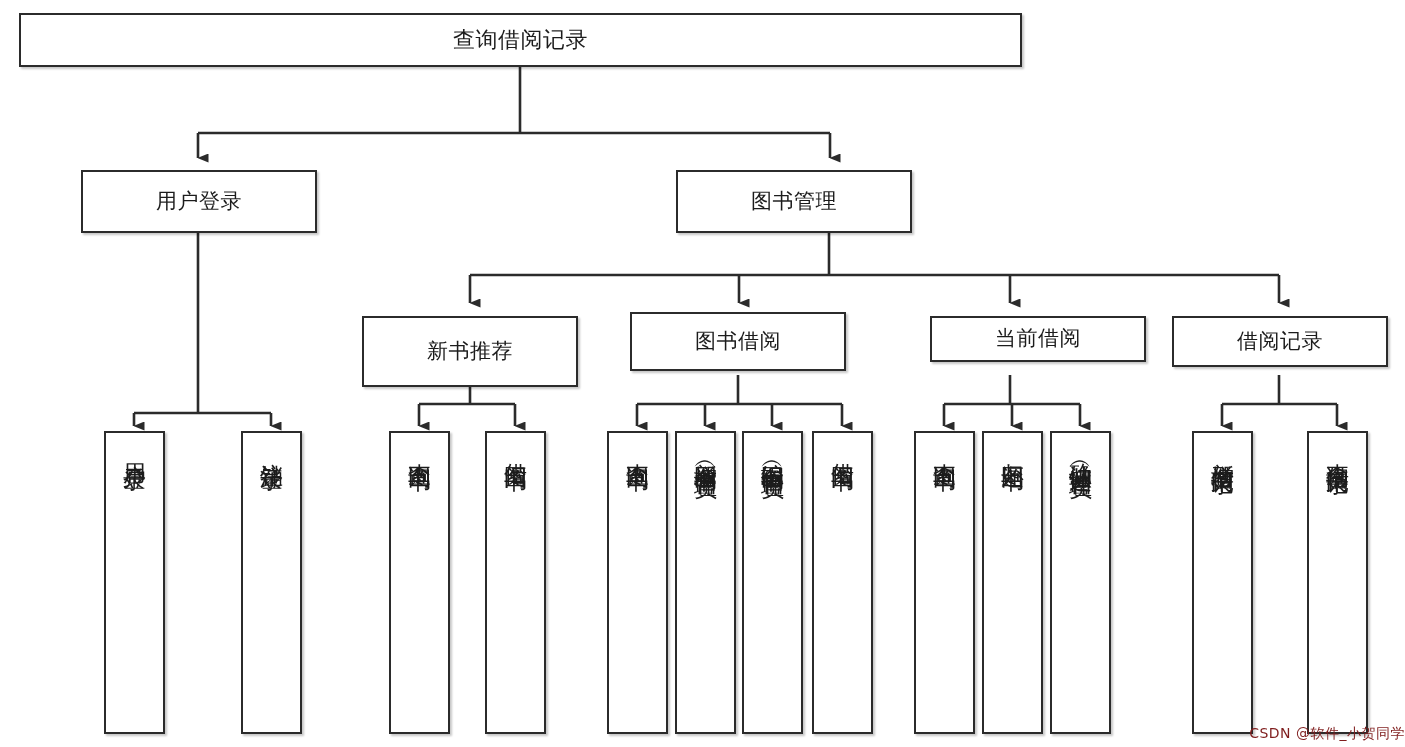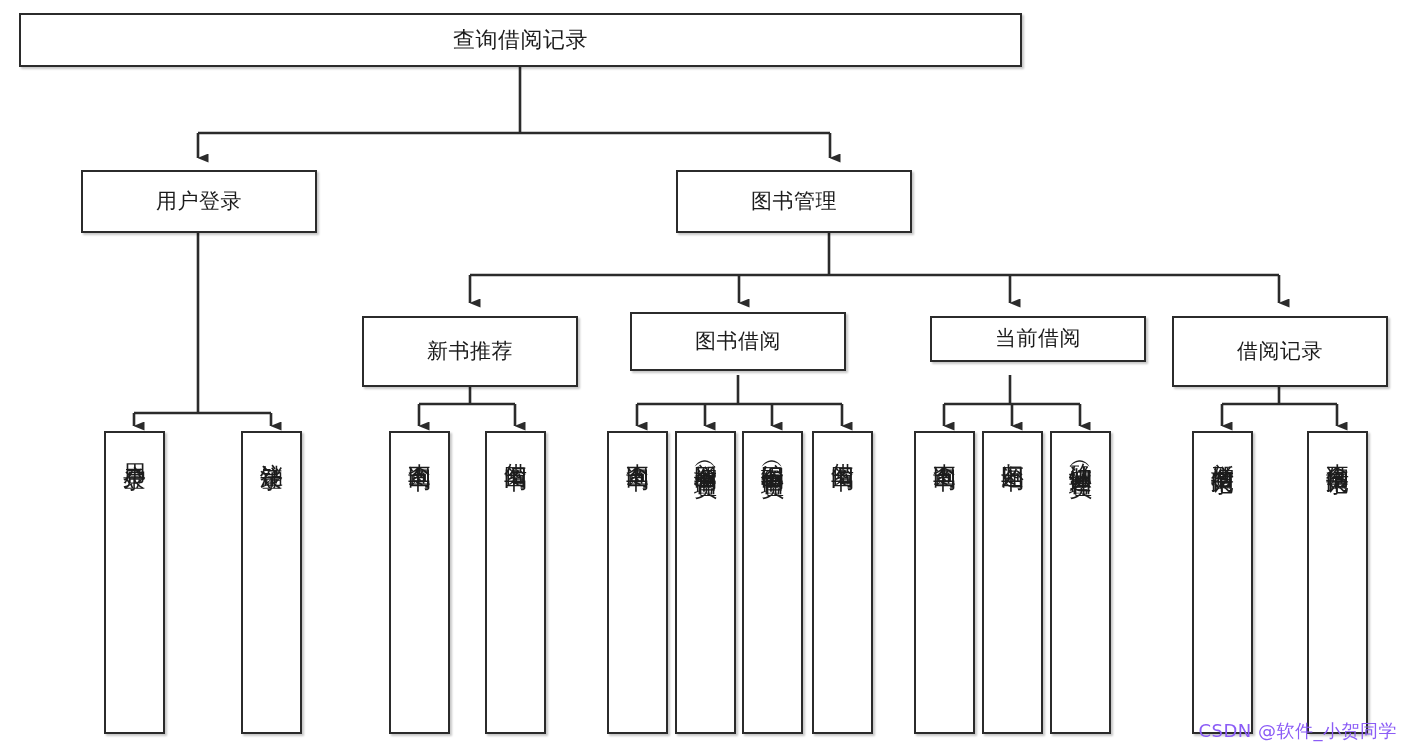--- a/index.html
+++ b/index.html
@@ -52,24 +52,24 @@
   .node.v .label {
     writing-mode: vertical-rl;
     text-orientation: upright;
     font-size: 23px;
     line-height: 1.18;
     letter-spacing: 2px;
     white-space: nowrap;
   }
   #watermark {
     position: absolute;
-    right: 8px;
+    right: 0;
     bottom: 4px;
-    font-size: 18px;
-    color: #8b5cf6;
+    font-size: 14px;
+    color: #7f1d1d;
     letter-spacing: 0.5px;
     white-space: nowrap;
     pointer-events: none;
   }
 </style>
 </head>
 <body>
 
 <div id="canvas">
 
@@ -136,21 +136,21 @@
 
   <div class="node h" style="left:362px; top:316px; width:216px; height:71px;">
     <span class="label">新书推荐</span>
   </div>
   <div class="node h" style="left:630px; top:312px; width:216px; height:59px;">
     <span class="label">图书借阅</span>
   </div>
   <div class="node h" style="left:902px; top:316px; width:216px; height:46px;margin-left:28px;">
     <span class="label">当前借阅</span>
   </div>
-  <div class="node h" style="left:1172px; top:316px; width:216px; height:71px;">
+  <div class="node h" style="left:1172px; top:316px; width:216px; height:51px;">
     <span class="label">借阅记录</span>
   </div>
 
   <div class="node v" style="left:104px; top:431px; width:61px; height:303px;">
     <span class="label">用户登录</span>
   </div>
   <div class="node v" style="left:241px; top:431px; width:61px; height:303px;">
     <span class="label">注销登录</span>
   </div>
 

